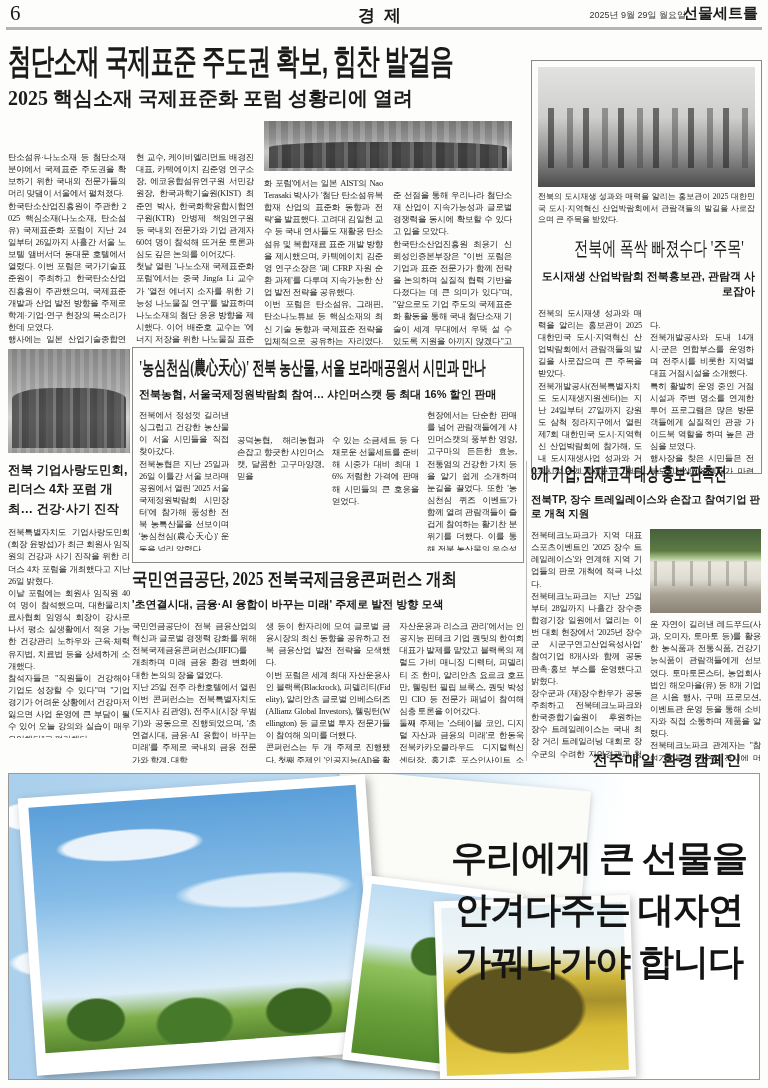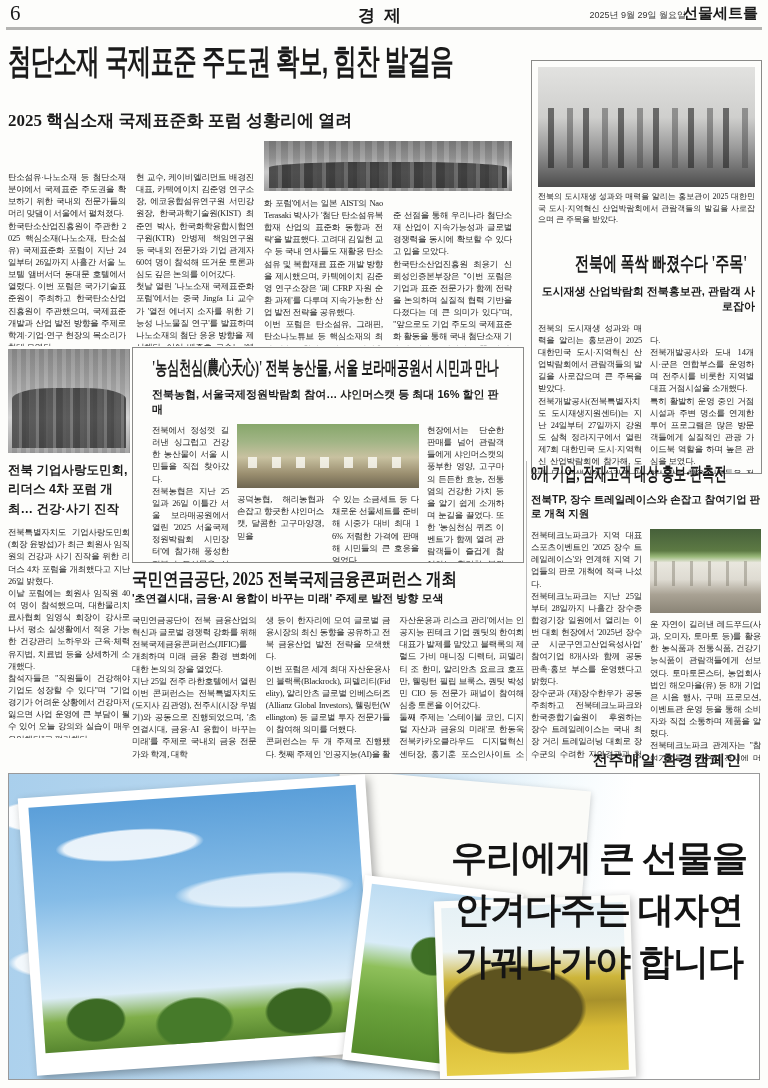--- a/index.html
+++ b/index.html
@@ -15,21 +15,21 @@
   
   .ml{white-space:pre-line;}
   .body-txt{font-size:8.5px;line-height:1.43;text-align:justify;word-break:break-all;letter-spacing:-0.2px;color:#222;overflow:hidden;}
   .condense{display:inline-block;transform-origin:0 50%;white-space:nowrap;}
   .subhead{font-family:"Liberation Sans",sans-serif;font-weight:700;}
   .photo{position:relative;overflow:hidden;}
   
   .art-main{position:absolute;left:8px;top:38px;width:514px;height:308px;overflow:hidden;}
   .main-head{font-size:35px;font-weight:900;font-family:"Liberation Sans",sans-serif;letter-spacing:-1px;}
   .main-head .condense{transform:scaleX(.67);}
-  .main-sub{margin-top:24px;font-size:17px;font-weight:700;}
+  .main-sub{margin-top:0;font-size:20px;font-weight:700;}
   .main-body{margin-top:9px;display:flex;gap:10px;height:238px;}
   .main-body .c12{width:118px;padding-top:30px;}
   .main-right{width:248px;display:flex;flex-direction:column;}
   .main-photo{height:86px;margin-bottom:6px;
     background:repeating-linear-gradient(90deg,rgba(255,255,255,.12) 0 5px,rgba(0,0,0,.06) 5px 12px),
       linear-gradient(180deg,#7c7c7c 0%,#979797 34%,#c3c3c3 62%,#8f8f8f 100%);}
   .main-photo::after{content:"";position:absolute;left:2%;right:2%;bottom:6%;height:52%;opacity:.85;
     border-radius:40% 40% 0 0/ 22% 22% 0 0;
     background:repeating-linear-gradient(90deg,#3c3c3c 0 9px,#5d5d5d 9px 13px,#2b2b2b 13px 22px);}
   .main-right-cols{display:flex;gap:10px;flex:1;align-items:flex-end;}
@@ -39,50 +39,50 @@
   .forum-photo{height:104px;
     background:repeating-linear-gradient(90deg,rgba(255,255,255,.10) 0 4px,rgba(0,0,0,.05) 4px 9px),
       linear-gradient(180deg,#8a8a8a 0%,#a8a8a8 38%,#d0d0d0 66%,#9b9b9b 100%);}
   .forum-photo::after{content:"";position:absolute;left:3%;right:3%;bottom:5%;height:58%;opacity:.8;
     border-radius:36% 36% 0 0/18% 18% 0 0;
     background:repeating-linear-gradient(90deg,#414141 0 7px,#646464 7px 10px,#303030 10px 17px);}
   .forum-head{margin:8px 0 7px;font-size:12.5px;line-height:1.55;font-weight:700;font-family:"Liberation Sans",sans-serif;}
   .forum-body{height:212px;}
   
   .art-agri{position:absolute;left:132px;top:347px;width:392px;height:216px;border:1px solid #8a8a88;
-    box-sizing:border-box;padding:7px 19px;overflow:hidden;}
+    box-sizing:border-box;padding:7px 6px;overflow:hidden;}
   .agri-head{font-size:19px;font-weight:700;}
   .agri-head .condense{transform:scaleX(.63);}
   .agri-sub{margin-top:6px;font-size:11px;}
   .agri-body{margin-top:7px;display:flex;gap:8px;height:142px;}
   .agri-c{width:92px;}
-  .agri-mid{width:182px;display:flex;flex-direction:column;}
+  .agri-mid{width:182px;display:flex;flex-direction:row;margin-top:25px;}
   .agri-photo{height:76px;margin-bottom:5px;
     background:linear-gradient(180deg,#87a76b 0%,#a2b586 28%,#c8c1a0 52%,#9a8e6f 78%,#6e6651 100%);}
   .agri-photo::after{content:"";position:absolute;left:6%;right:6%;top:52%;height:16%;opacity:.85;
     background:repeating-linear-gradient(90deg,rgba(255,255,250,.9) 0 9px,rgba(0,0,0,0) 9px 24px);}
   .agri-mid-cols{display:flex;gap:8px;flex:1;}
   .agri-mid-cols>div{width:87px;}
   
   .art-fin{position:absolute;left:132px;top:567px;width:392px;height:196px;overflow:hidden;}
   .fin-head{font-size:18px;font-weight:700;}
   .fin-head .condense{transform:scaleX(.86);}
-  .fin-sub{font-size:11px;}
+  .fin-sub{margin-top:6px;font-size:11px;}
   .fin-body{margin-top:8px;display:flex;gap:9px;height:146px;}
   .fin-body>div{width:125px;}
   
   .art-urban{position:absolute;left:531px;top:60px;width:231px;height:414px;border:1px solid #8a8a88;
     box-sizing:border-box;padding:6px;overflow:hidden;}
   .urban-photo{height:120px;
     background:linear-gradient(180deg,#e2e2e0 0%,#cfcfcd 42%,#999 68%,#4c4c4c 100%);}
   .urban-photo::after{content:"";position:absolute;left:0;right:0;bottom:16%;height:50%;opacity:.8;
     background:repeating-linear-gradient(90deg,rgba(0,0,0,0) 0 10px,rgba(35,35,35,.75) 10px 16px,
       rgba(0,0,0,0) 16px 29px,rgba(70,70,70,.6) 29px 35px);}
   .urban-cap{margin-top:4px;font-size:8px;line-height:1.45;color:#222;text-align:justify;word-break:break-all;}
-  .urban-head{margin-top:24px;text-align:center;font-size:20px;font-weight:700;}
+  .urban-head{margin-top:9px;text-align:center;font-size:20px;font-weight:400;}
   .urban-head .condense{transform-origin:50% 50%;transform:scaleX(.70);}
   .urban-sub{margin-top:7px;text-align:right;font-size:11px;}
   .urban-body{margin-top:8px;display:flex;gap:8px;height:186px;}
   .urban-body>div{width:104px;}
   
   .art-trail{position:absolute;left:531px;top:461px;width:231px;height:300px;overflow:hidden;}
   .trail-head{font-size:19px;font-weight:700;text-align:center;}
   .trail-head .condense{transform:scaleX(.64);}
   .trail-sub{margin-top:6px;font-size:10.5px;}
   .trail-body{margin-top:8px;display:flex;gap:8px;height:250px;}

